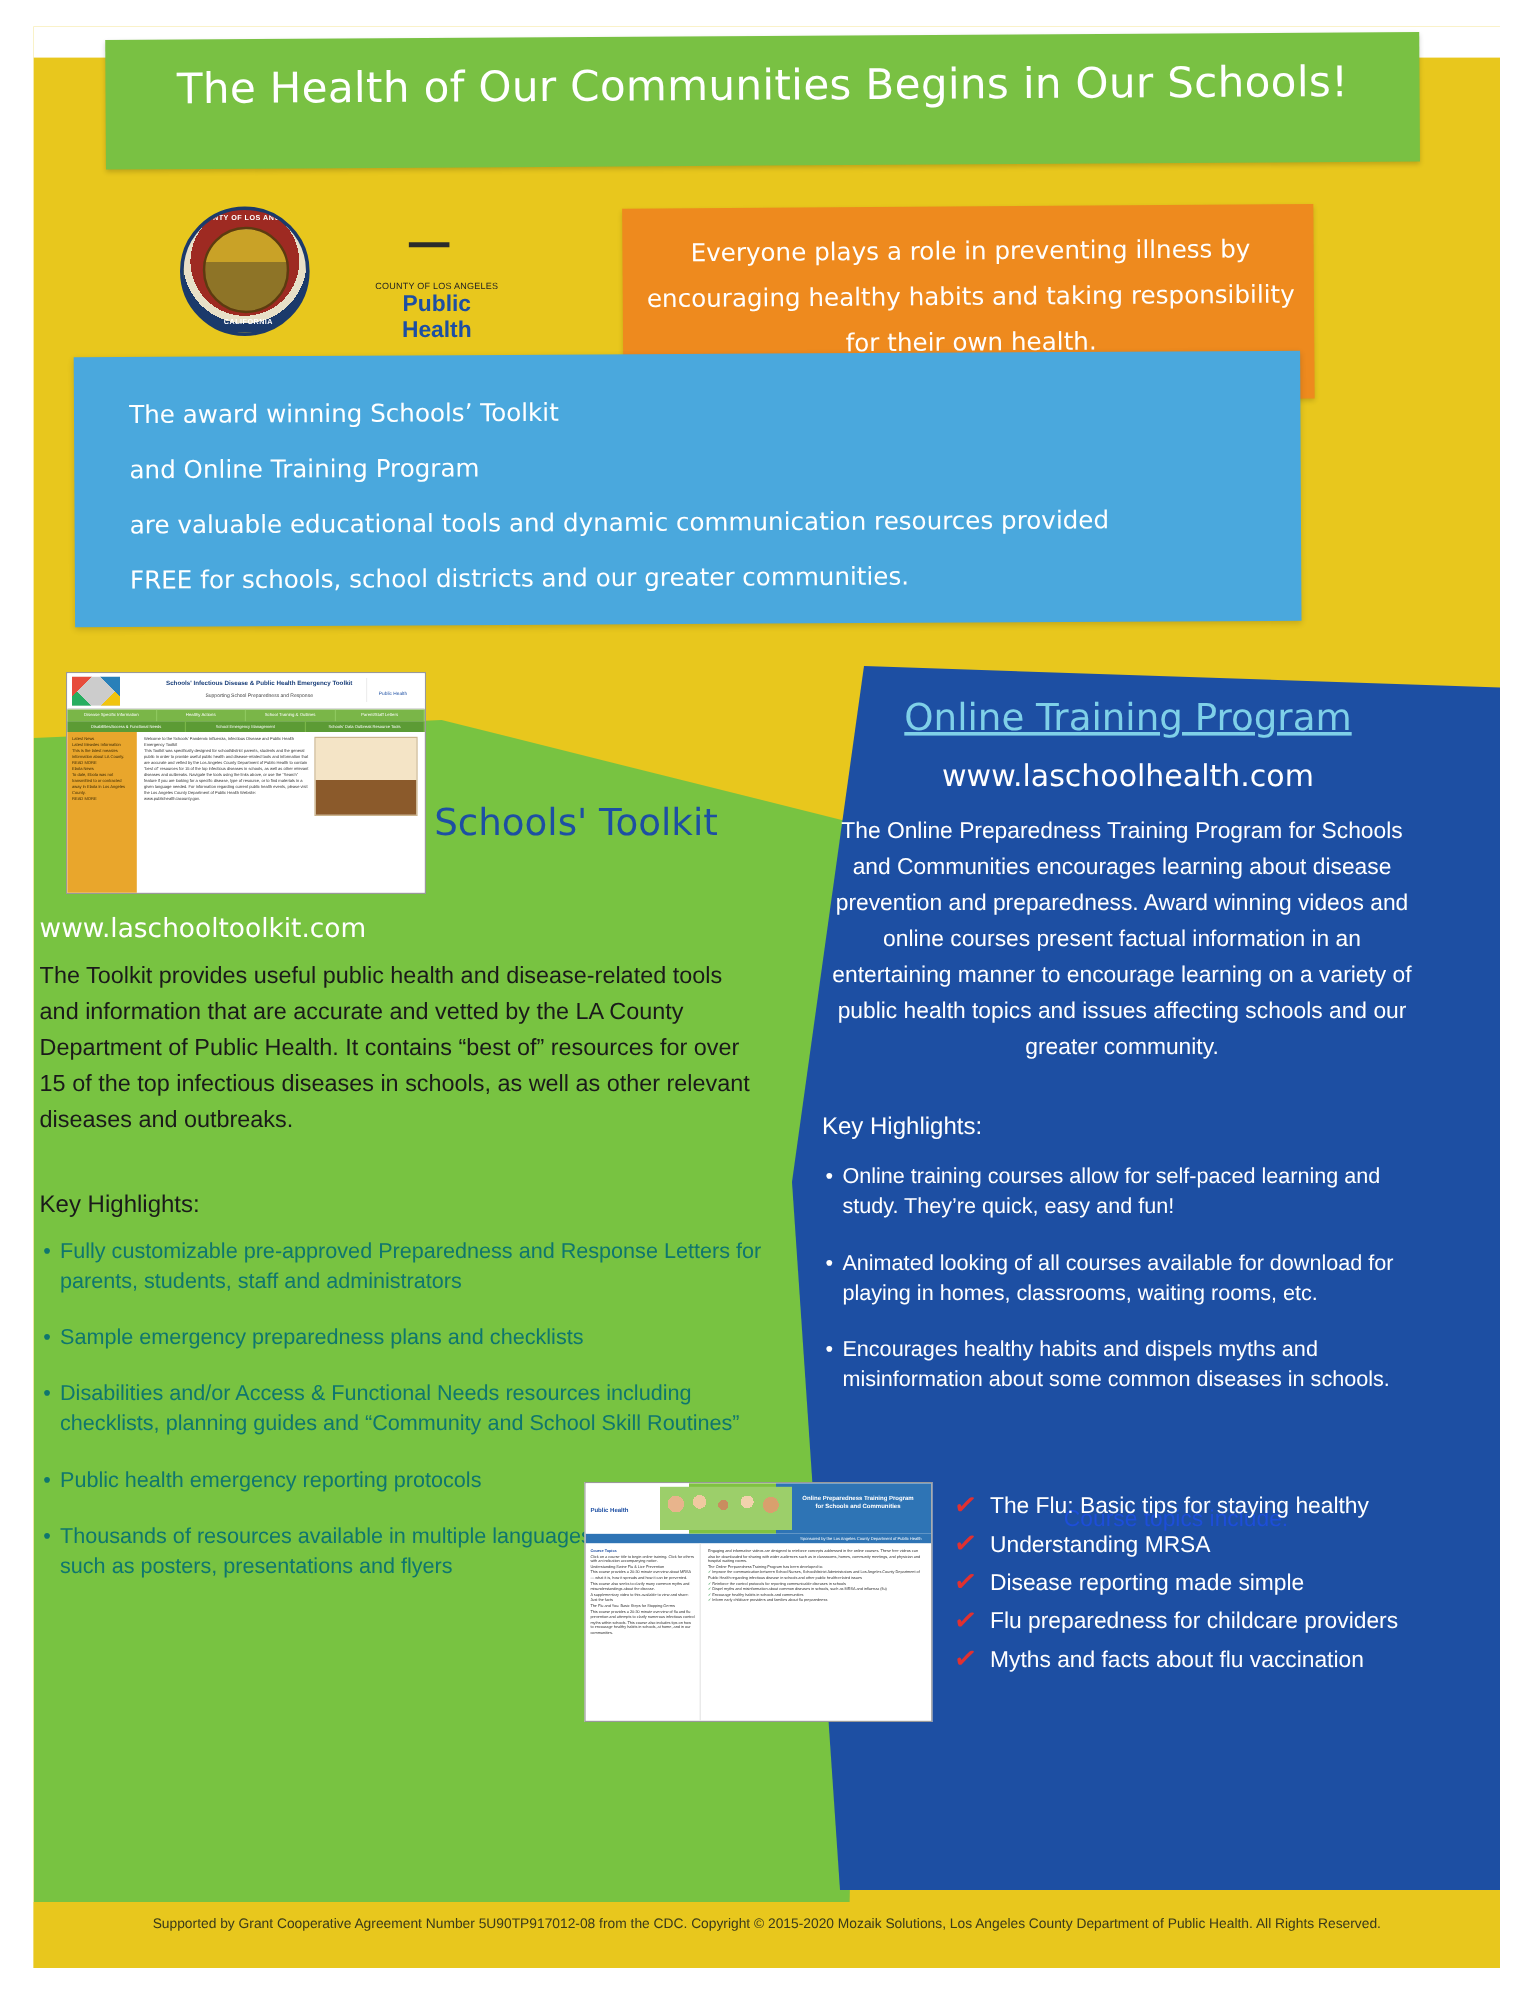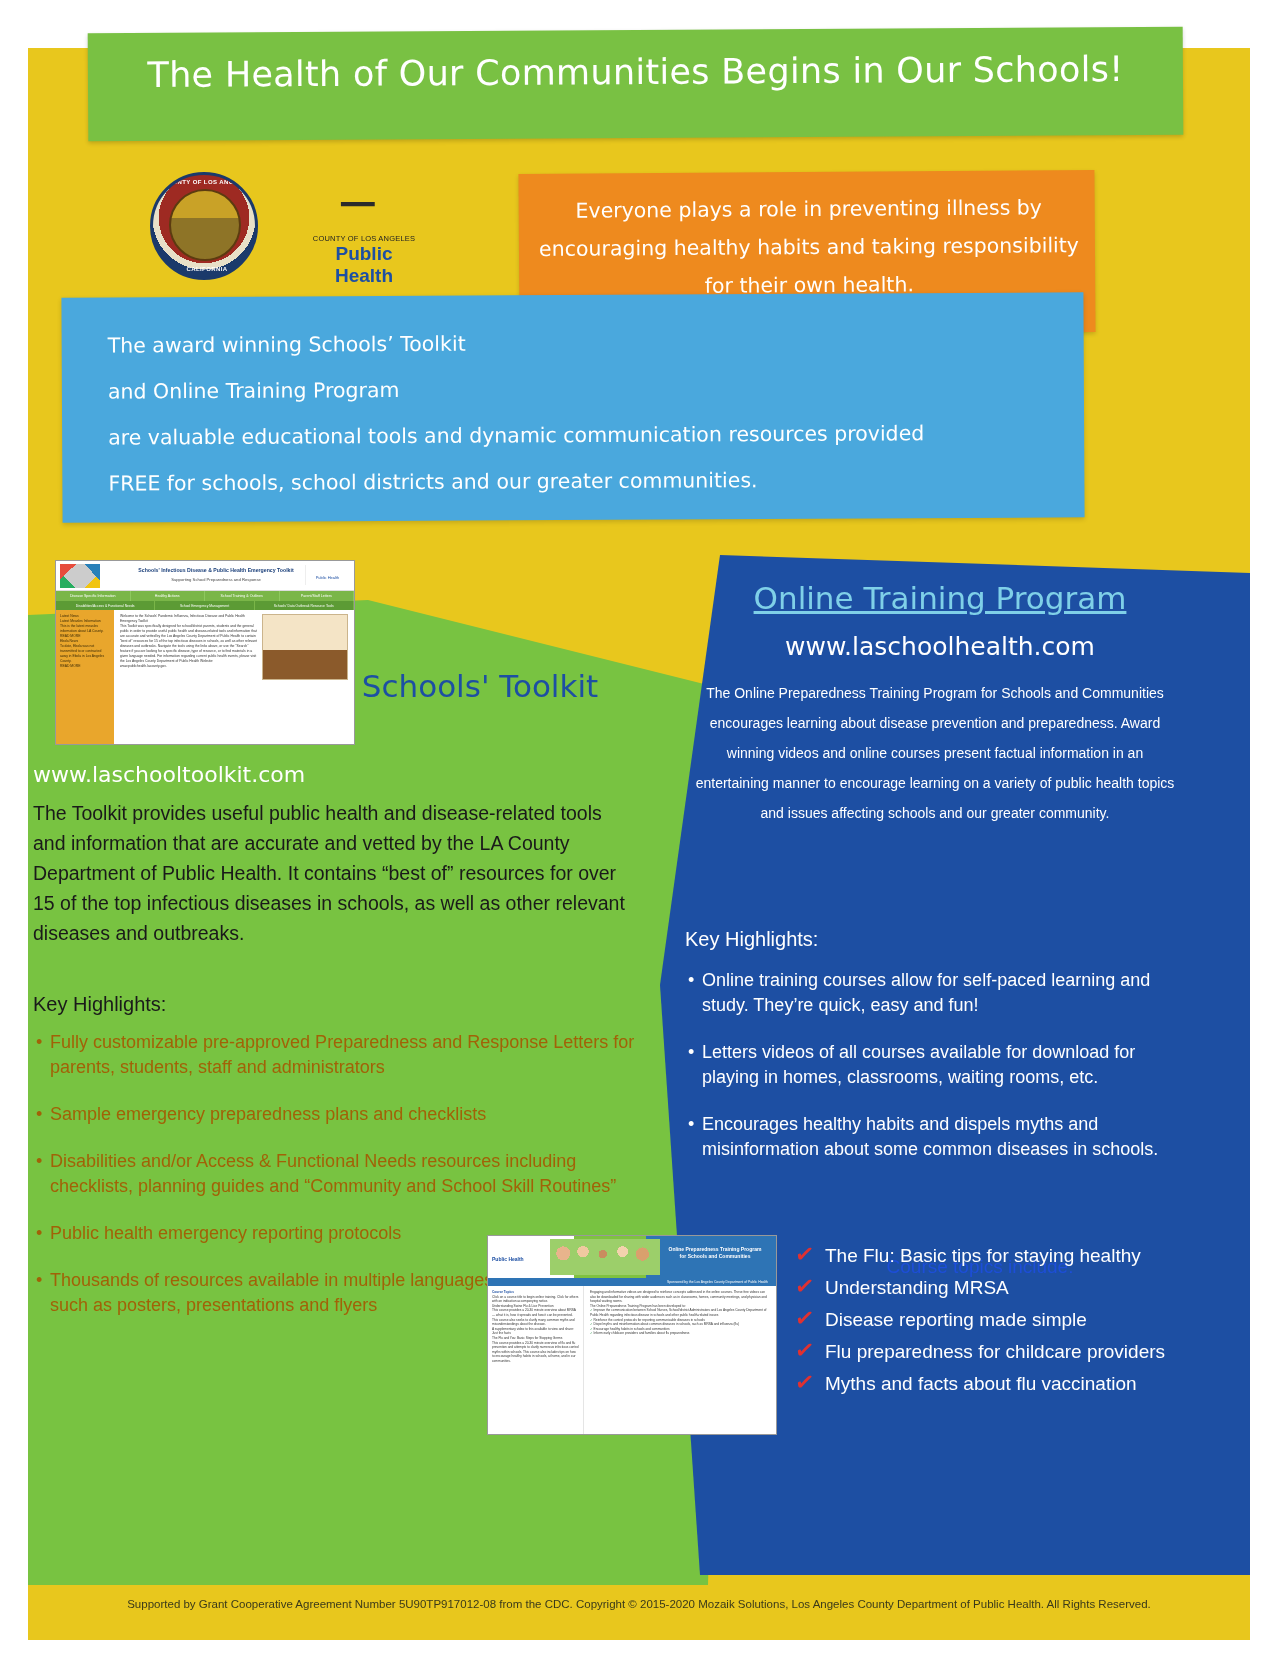--- a/index.html
+++ b/index.html
@@ -287,32 +287,32 @@
     width: 592px;
     font-size: 19.5px; line-height: 30px; color: #1a1a1a;
   }
   .tk-key {
     position: absolute; left: 33px; top: 993px;
     font-size: 20px; color: #1a1a1a;
   }
   .tk-list {
     position: absolute; left: 36px; top: 1030px;
     width: 600px;
-    font-size: 18px; line-height: 25px; color: #a16207;
+    font-size: 18px; line-height: 25px; color: #0f766e;
   }
   .tk-list li { list-style: none; margin-bottom: 22px; padding-left: 14px; position: relative; }
   .tk-list li:before {
     content: "•"; position: absolute; left: 0; top: 0;
   }
 
   
   .ol-copy {
     position: absolute; left: 690px; top: 678px;
     width: 490px;
-    font-size: 14px; line-height: 30px; color: #ffffff;
+    font-size: 19px; line-height: 30px; color: #ffffff;
     text-align: center;
   }
   .ol-key {
     position: absolute; left: 685px; top: 928px;
     font-size: 20px; color: #ffffff;
   }
   .ol-list {
     position: absolute; left: 688px; top: 968px;
     width: 492px;
     font-size: 18px; line-height: 25px; color: #ffffff;
@@ -438,21 +438,21 @@
     <li>Public health emergency reporting protocols</li>
     <li>Thousands of resources available in multiple languages and formats such as posters, presentations and flyers</li>
   </ul>
 
   <div class="title-online">Online Training Program</div>
   <div class="url-online">www.laschoolhealth.com</div>
   <div class="ol-copy">The Online Preparedness Training Program for Schools and Communities encourages learning about disease prevention and preparedness. Award winning videos and online courses present factual information in an entertaining manner to encourage learning on a variety of public health topics and issues affecting schools and our greater community.</div>
   <div class="ol-key">Key Highlights:</div>
   <ul class="ol-list">
     <li>Online training courses allow for self-paced learning and study.  They’re quick, easy and fun!</li>
-    <li>Letters videos of all courses available for download for playing in homes, classrooms, waiting rooms, etc.</li>
+    <li>Animated looking of all courses available for download for playing in homes, classrooms, waiting rooms, etc.</li>
     <li>Encourages healthy habits and dispels myths and misinformation about some common diseases in schools.</li>
   </ul>
 
   <div class="ol-course-head">Course topics include:</div>
   <div class="ol-topics">
     <div class="row">
       <span class="chk">✓</span>
       <span>The Flu: Basic tips for staying healthy</span>
     </div>
     <div class="row">

